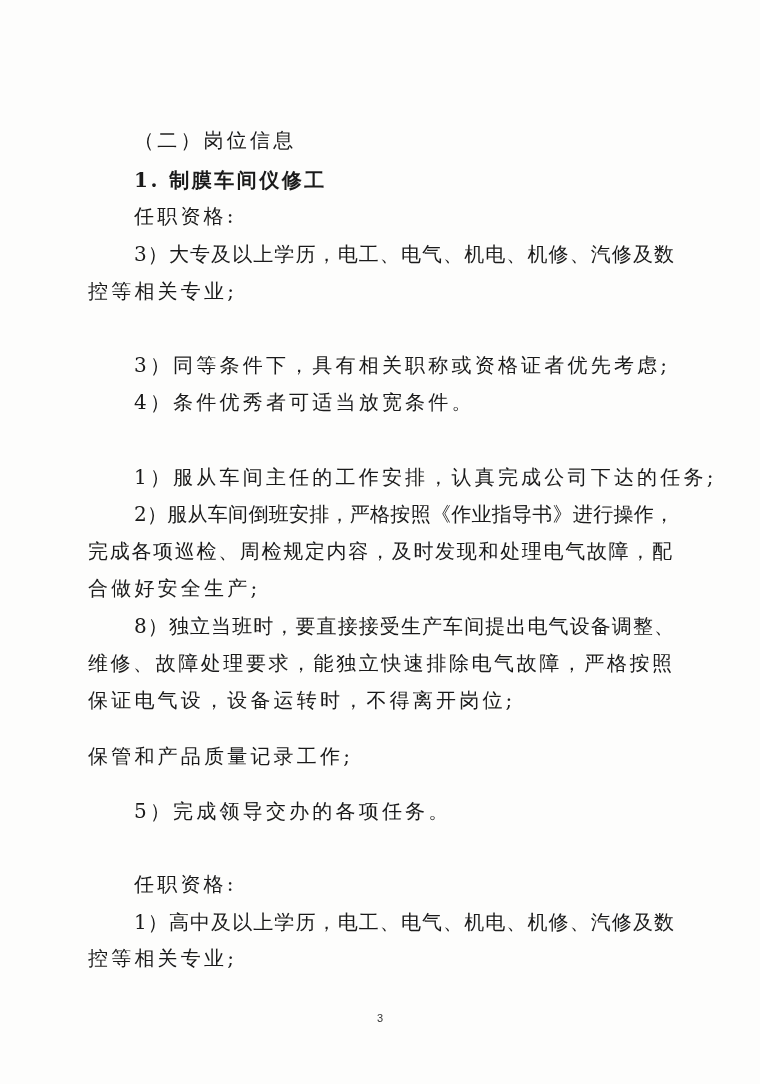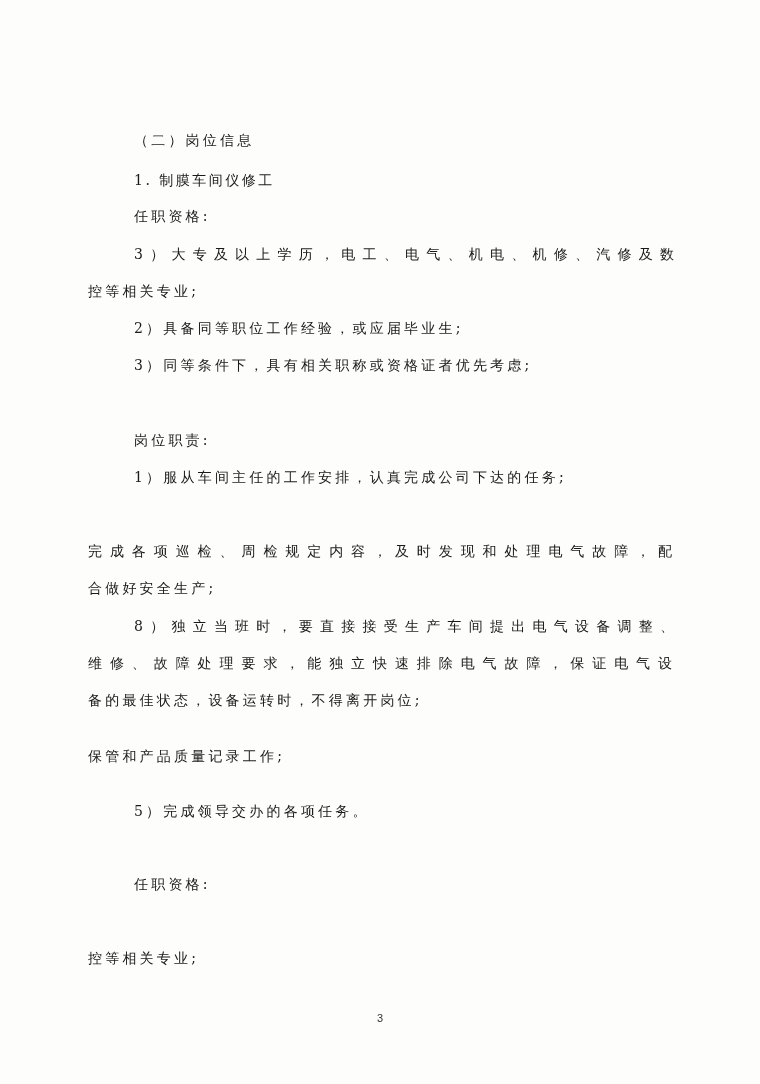--- a/index.html
+++ b/index.html
@@ -9,64 +9,65 @@
     position: relative;
     overflow: hidden;
     font-family: "DejaVu Serif", "Liberation Serif", serif;
     color: #1a1a1a;
   }
   .page { position: absolute; left: 0; top: 0; width: 760px; height: 1084px; }
   .line {
     position: absolute;
     left: 88px;
     width: 590px;
-    font-size: 14px;
+    font-size: 20px;
     line-height: 24px;
     letter-spacing: 3.2px;
     white-space: nowrap;
   }
   .indent { left: 134px; }
-  .bold { font-weight: normal; letter-spacing: 2.5px; }
+  .bold { font-weight: bold; letter-spacing: 2.5px; }
   .just { text-align: justify; text-align-last: justify; letter-spacing: 0; width: 584px; }
   .page-num {
     position: absolute; top: 1012px; left: 0; width: 760px;
     text-align: center; font-size: 11px;
     font-family: "Liberation Sans", sans-serif; color: #333;
   }
 </style>
 </head>
 <body>
 
 <div class="page">
 
   <div class="line indent" style="top:128px">（二）岗位信息</div>
 
   <div class="line indent bold" style="top:168px">1. 制膜车间仪修工</div>
 
   <div class="line indent" style="top:204px">任职资格:</div>
 
   <div class="line indent just" style="top:242px;width:540px">3）大专及以上学历，电工、电气、机电、机修、汽修及数</div>
   <div class="line" style="top:279px">控等相关专业;</div>
-  <div class="line indent" style="top:316px">2）具备同等职位工作经验，或应届毕业生;</div>
   <div class="line indent" style="top:353px">3）同等条件下，具有相关职称或资格证者优先考虑;</div>
+  <div class="line indent" style="top:390px">4）条件优秀者可适当放宽条件。</div>
 
-  <div class="line indent" style="top:428px">岗位职责:</div>
 
   <div class="line indent" style="top:465px">1）服从车间主任的工作安排，认真完成公司下达的任务;</div>
 
+  <div class="line indent just" style="top:502px;width:540px">2）服从车间倒班安排，严格按照《作业指导书》进行操作，</div>
   <div class="line just" style="top:539px">完成各项巡检、周检规定内容，及时发现和处理电气故障，配</div>
   <div class="line" style="top:576px">合做好安全生产;</div>
 
   <div class="line indent just" style="top:614px;width:540px">8）独立当班时，要直接接受生产车间提出电气设备调整、</div>
-  <div class="line just" style="top:651px">维修、故障处理要求，能独立快速排除电气故障，保证电气设</div>
-  <div class="line" style="top:688px">备的最佳状态，设备运转时，不得离开岗位;</div>
+  <div class="line just" style="top:651px">维修、故障处理要求，能独立快速排除电气故障，严格按照</div>
+  <div class="line" style="top:688px">保证电气设，设备运转时，不得离开岗位;</div>
 
   <div class="line" style="top:744px">保管和产品质量记录工作;</div>
 
   <div class="line indent" style="top:799px">5）完成领导交办的各项任务。</div>
 
 
   <div class="line indent" style="top:872px">任职资格:</div>
 
+  <div class="line indent just" style="top:910px;width:540px">1）高中及以上学历，电工、电气、机电、机修、汽修及数</div>
   <div class="line" style="top:946px">控等相关专业;</div>
 
   <div class="page-num">3</div>
 </div>
 
 </body></html>

